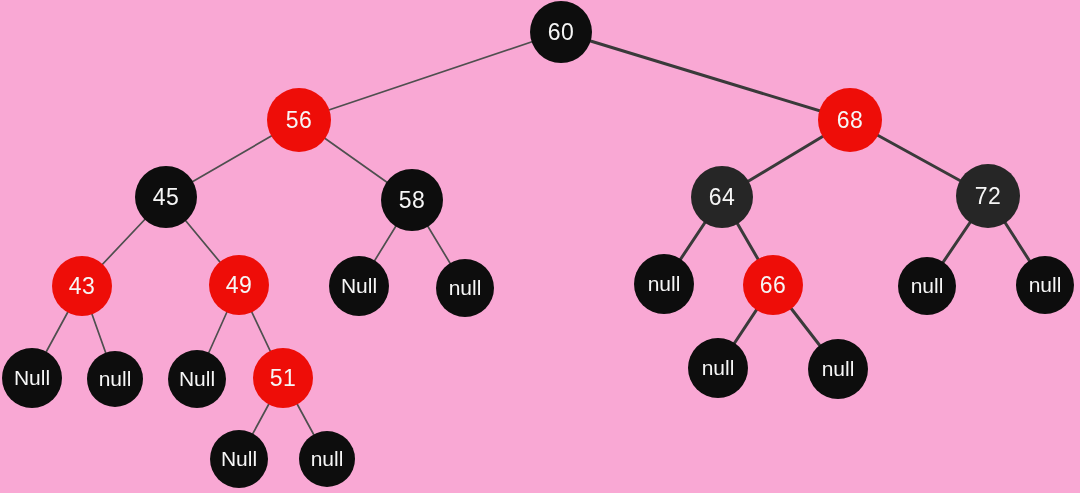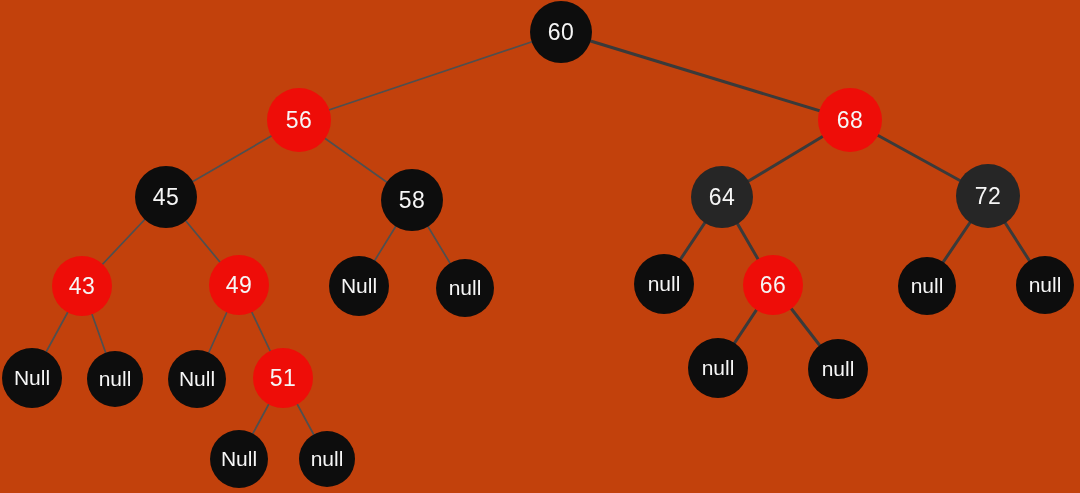--- a/index.html
+++ b/index.html
@@ -5,21 +5,21 @@
   html, body {
     margin: 0;
     padding: 0;
     background: #ffffff;
     font-family: "Liberation Sans", sans-serif;
   }
   .stage {
     position: relative;
     width: 1080px;
     height: 493px;
-    background: #c2410c;
+    background: #f9a8d4;
     overflow: hidden;
   }
   svg text {
     font-family: "Liberation Sans", sans-serif;
     fill: #f6f6f6;
     text-anchor: middle;
     user-select: none;
   }
   svg .num-label { font-size: 23px; letter-spacing: 0.5px; }
   svg .null-label { font-size: 21px; }

